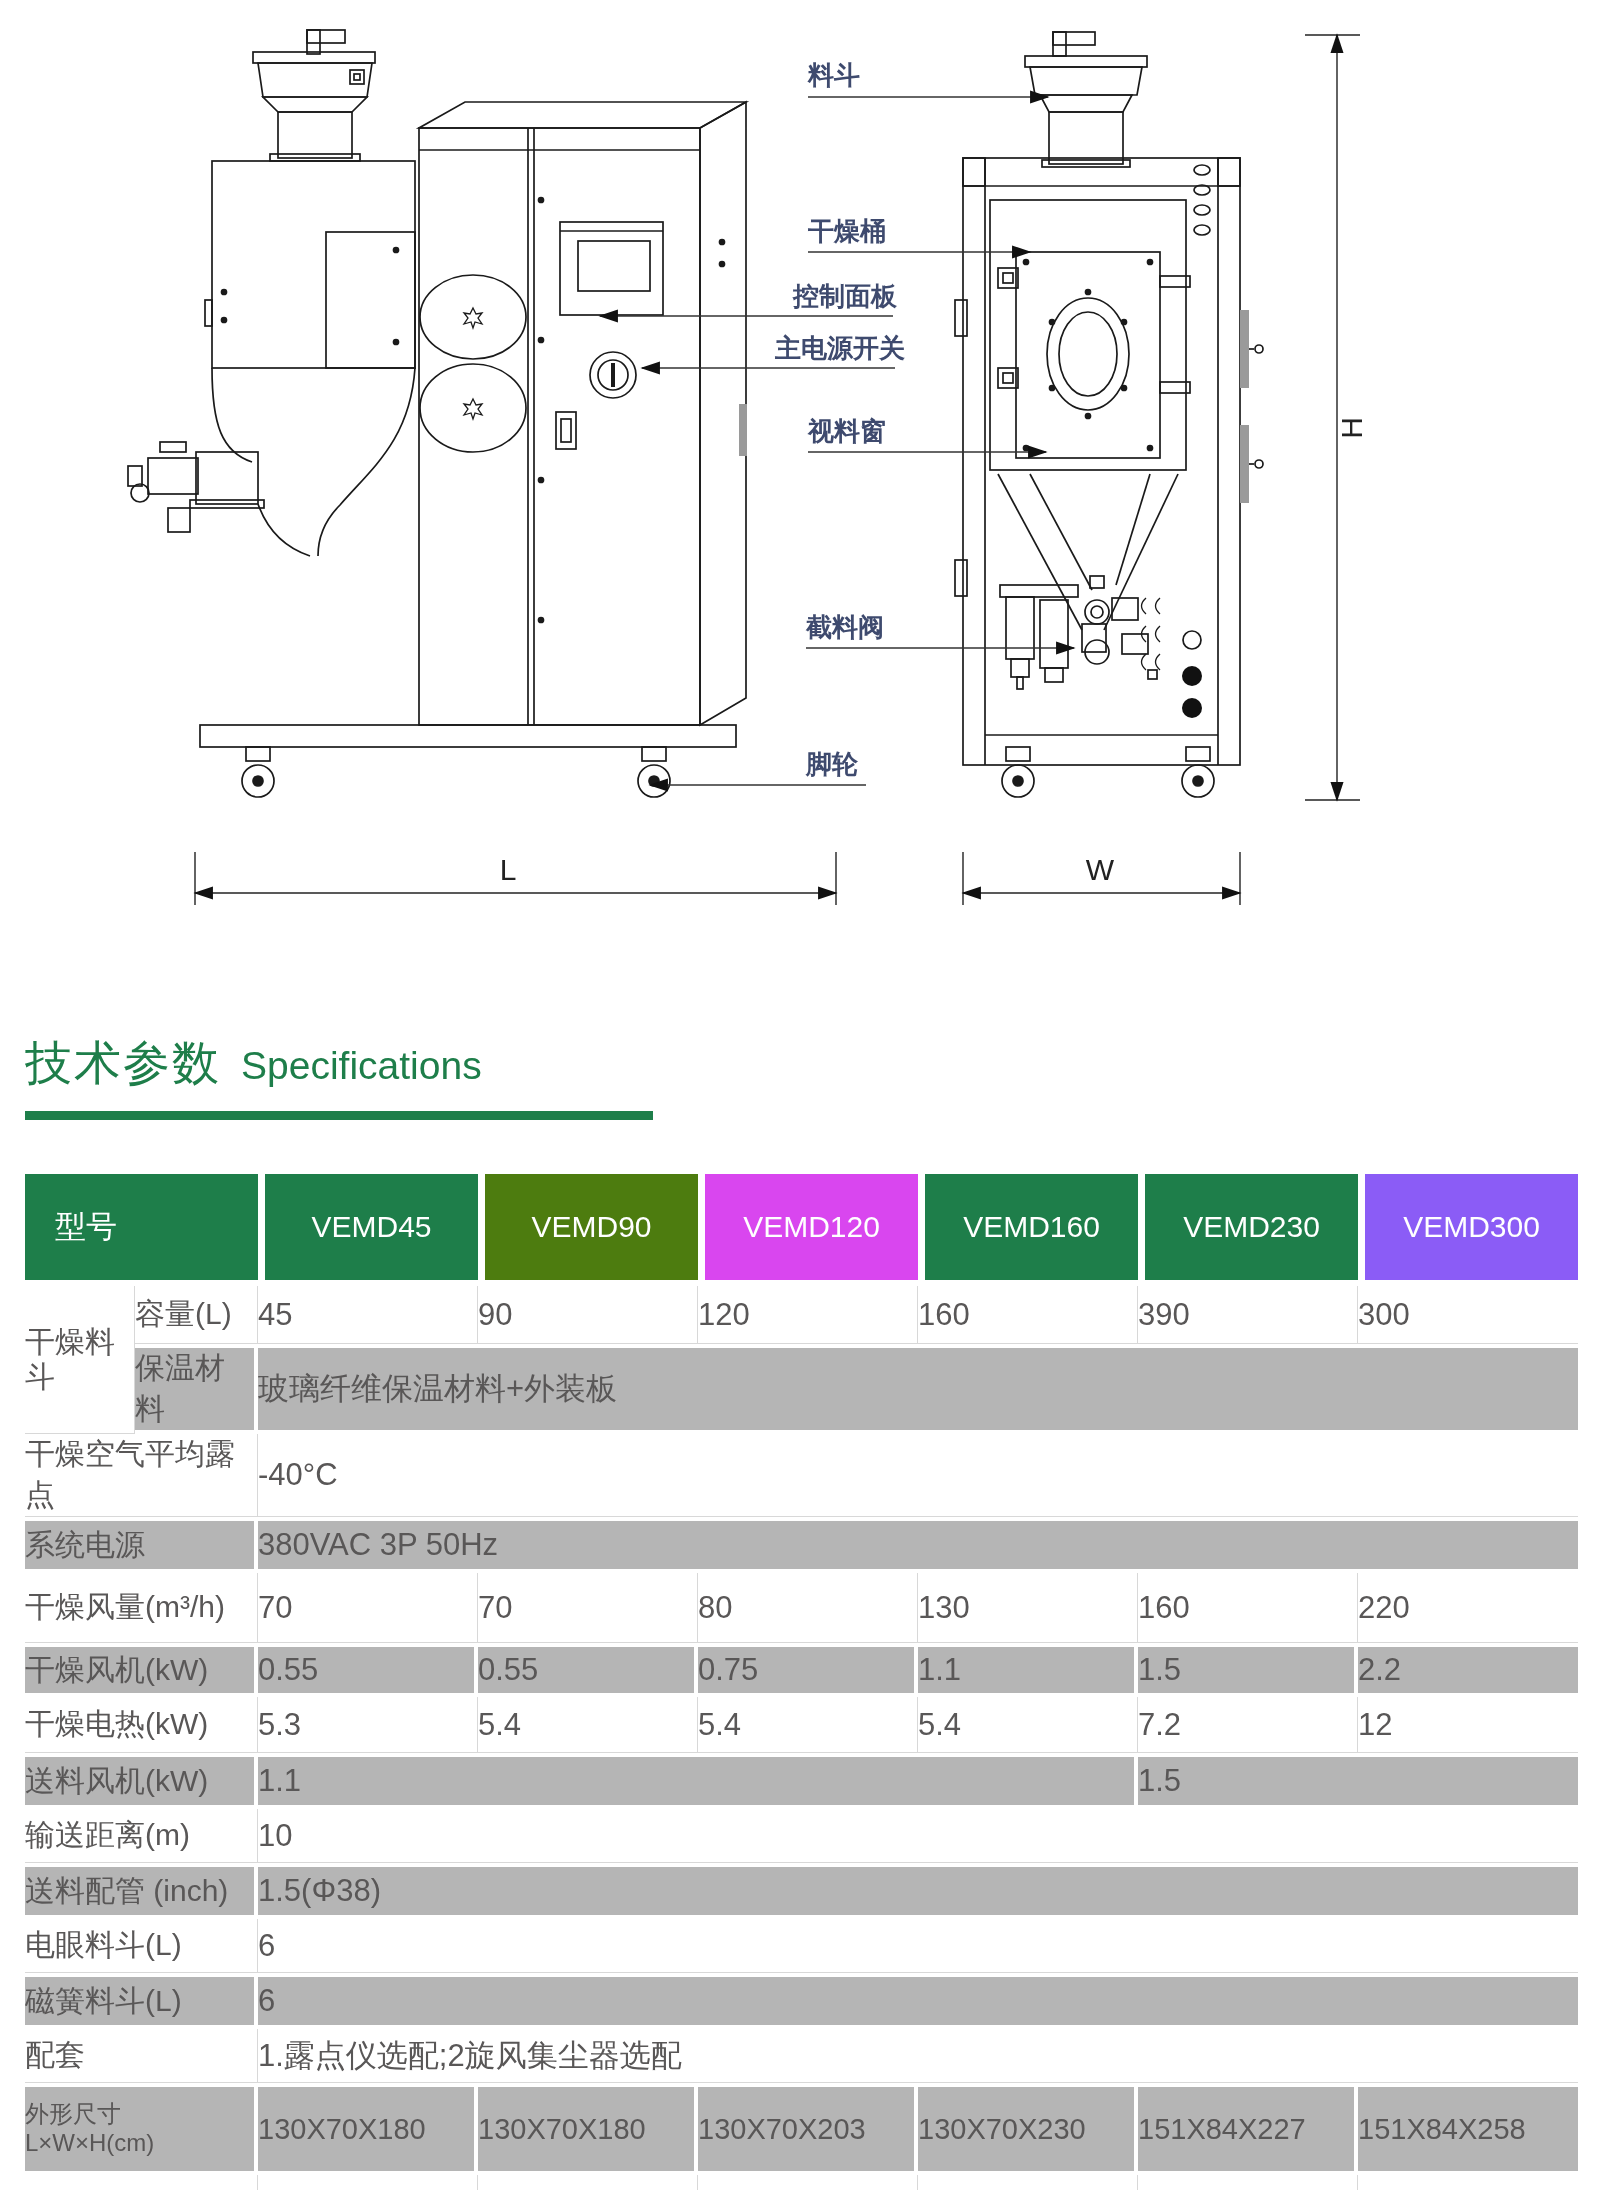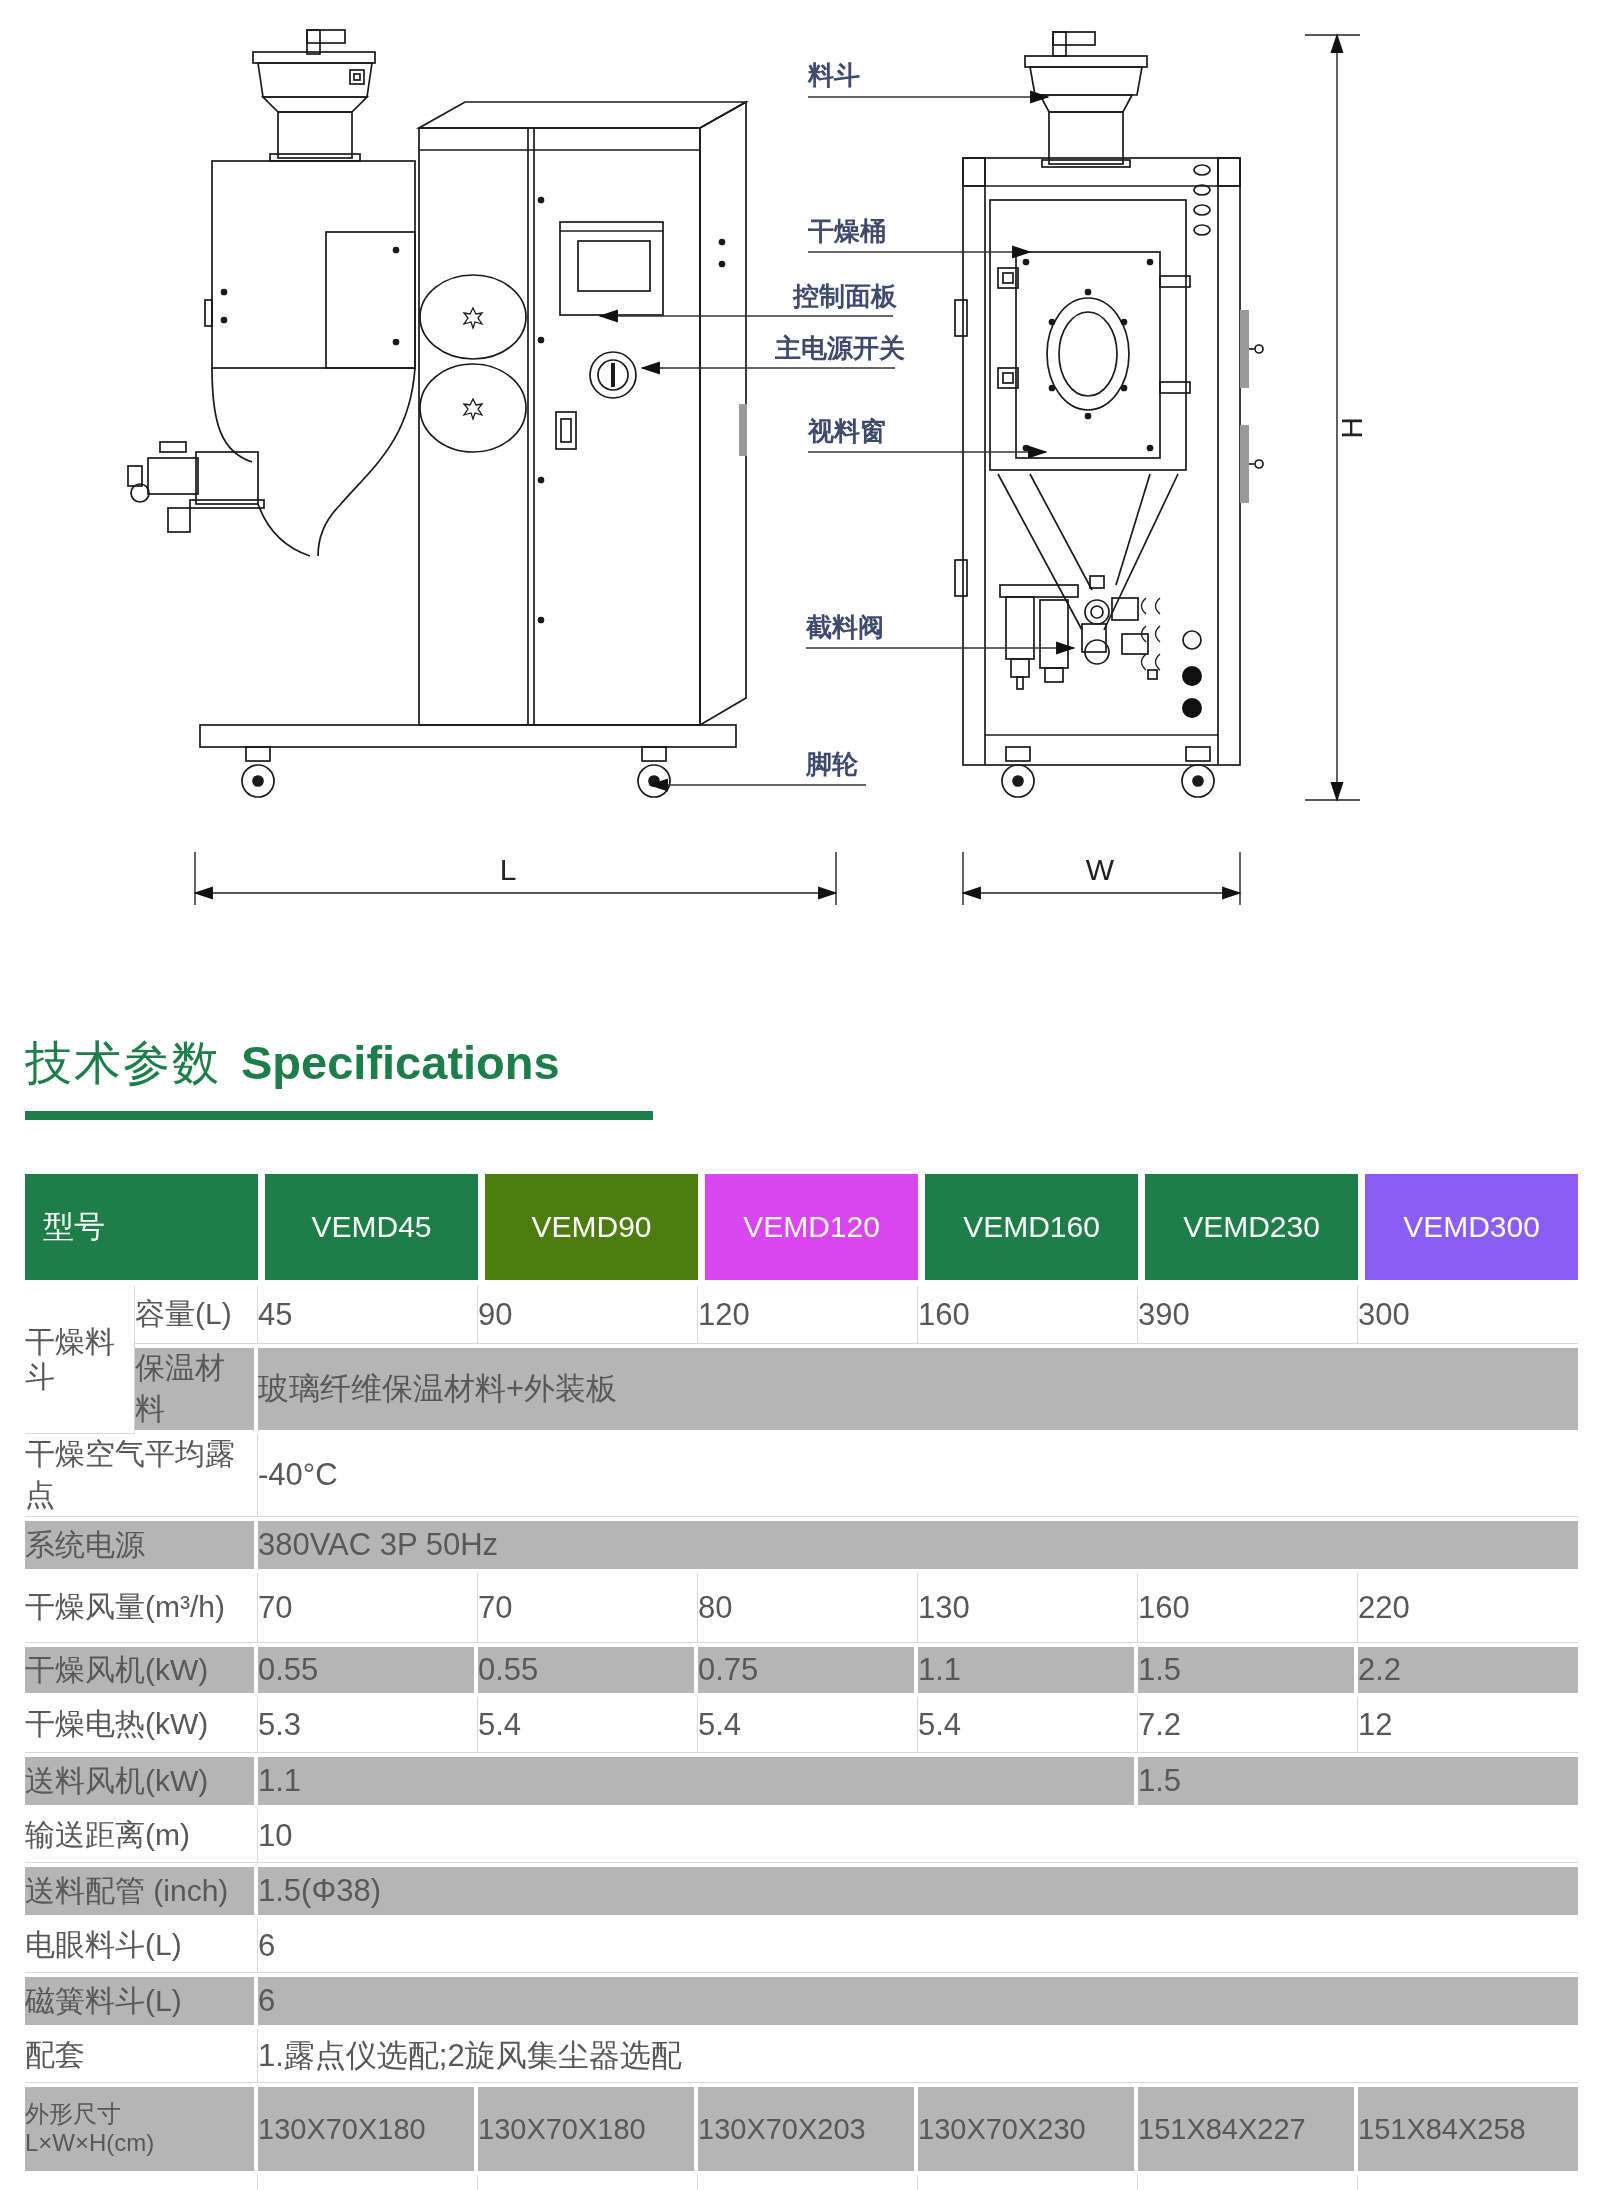--- a/index.html
+++ b/index.html
@@ -9,34 +9,34 @@
   }
   
   .diagram{position:absolute;left:0;top:0;width:1600px;height:960px;}
   .diagram svg{display:block;}
   .part-label{font-size:26px;font-weight:600;}
   .dim-label{font-size:30px;fill:#222;}
   
   .title-wrap{position:absolute;left:25px;top:1032px;}
   .title-line{display:flex;align-items:baseline;gap:20px;}
   .title-zh{font-size:47px;font-weight:400;letter-spacing:2px;}
-  .title-en{font-size:47px;font-weight:700;}
+  .title-en{font-size:39px;font-weight:400;}
   .title-underline{margin-top:16px;width:628px;height:9px;}
   
   table.spec{
     position:absolute;left:25px;top:1174px;width:1553px;
     border-collapse:separate;border-spacing:0;table-layout:fixed;
     color:#595757;
   }
   table.spec td{vertical-align:middle;padding:0;overflow:hidden;}
   td.hd{
     color:#fff;font-size:30px;text-align:center;
     border-left:7px solid #fff;border-bottom:6px solid #fff;
   }
-  td.hd.first{border-left:0;text-align:left;padding-left:18px;font-size:31px;}
+  td.hd.first{border-left:0;text-align:left;padding-left:30px;font-size:31px;}
   td.lbl{font-size:30px;text-align:left;padding-left:28px;}
   td.sub{padding-left:14px;font-size:30px;}
   td.grp{padding-left:42px;font-size:30px;line-height:1.15;}
   td.val{font-size:31px;text-align:left;}
   td.w{background:#fff;border-bottom:1px solid #d8d8d8;}
   td.g{background:#b5b5b5;border-top:4px solid #fff;border-bottom:4px solid #fff;}
   td.wv{border-right:1px solid #d8d8d8;}
   td.gv{border-right:4px solid #fff;}
   .dim2 span{display:block;font-size:24px;line-height:1.2;}
 </style>

